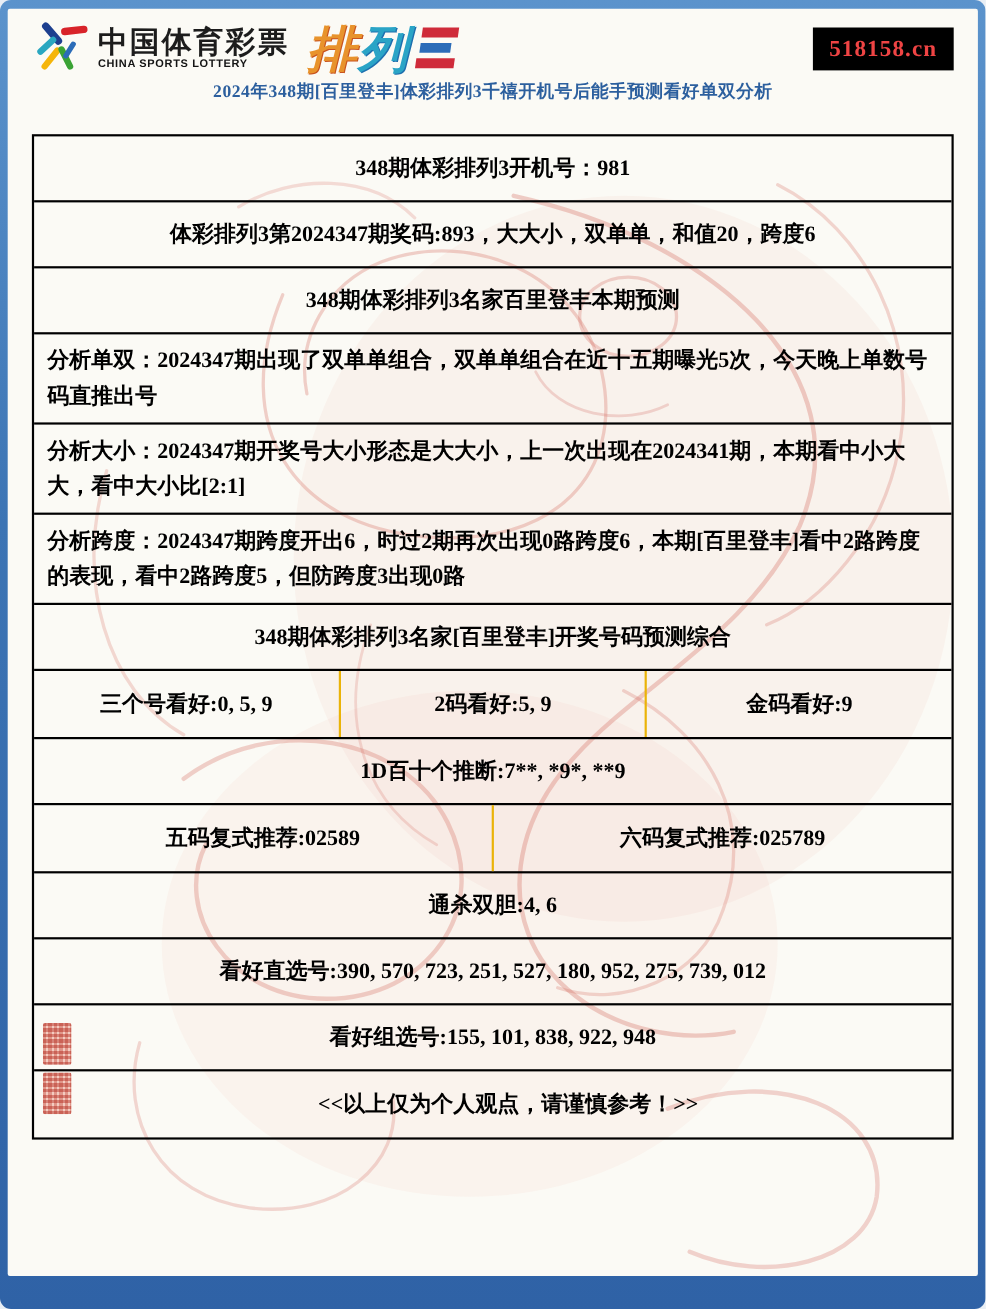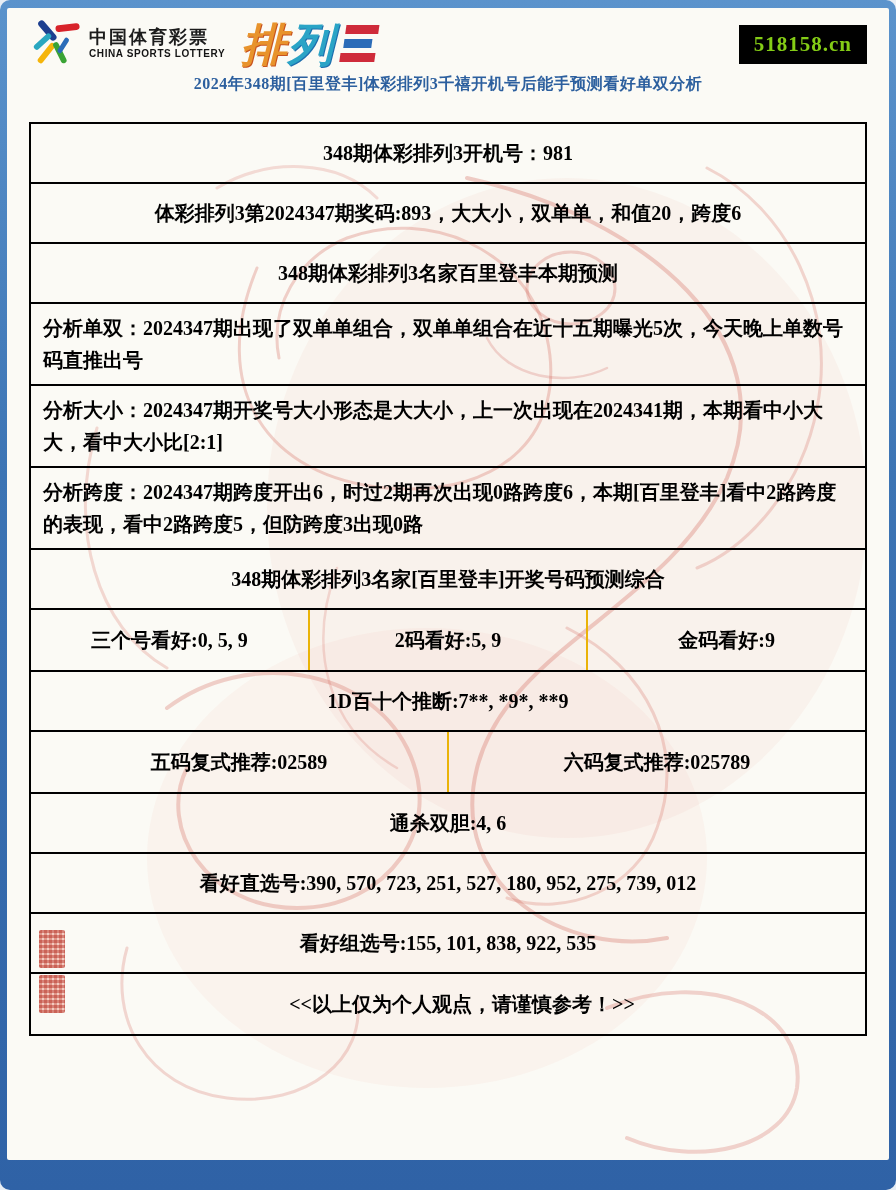--- a/index.html
+++ b/index.html
@@ -13,29 +13,29 @@
     position:relative;background:#fbfaf5;height:1152px;box-sizing:border-box;
     overflow:hidden;border-radius:2px;
   }
   .wm{position:absolute;left:0;top:0;width:100%;height:100%;pointer-events:none;}
   .layer{position:relative;z-index:1;}
 
   
   .hdr{display:flex;justify-content:space-between;align-items:flex-start;padding:9px 16px 0 24px;height:62px;box-sizing:border-box;}
   .logo{display:flex;align-items:center;gap:8px;}
   .brand{display:flex;flex-direction:column;line-height:1.05;font-family:"Liberation Sans","DejaVu Sans",sans-serif;}
-  .brand-cn{font-size:18px;font-weight:700;color:#1c1c1c;letter-spacing:2px;}
+  .brand-cn{font-size:27px;font-weight:700;color:#1c1c1c;letter-spacing:2px;}
   .brand-en{font-size:10px;font-weight:700;color:#141414;letter-spacing:.6px;margin-top:2px;}
   .product{display:flex;align-items:center;margin-left:8px;font-family:"Liberation Sans","DejaVu Sans",sans-serif;
     font-style:italic;font-weight:900;font-size:45px;line-height:1;}
   .pc1{color:#e8932c;text-shadow:1px 1px 0 #c8531f;}
   .pc2{color:#2aa4c6;text-shadow:1px 1px 0 #1e6fae;margin-left:2px;}
   .sanbars{margin-left:6px;}
   .badge{
-    background:#000;color:#84cc16;font-weight:700;font-size:21px;letter-spacing:1px;
+    background:#000;color:#ef4444;font-weight:700;font-size:21px;letter-spacing:1px;
     padding:7px 15px;margin:8px 6px 0 0;font-family:"Liberation Serif","DejaVu Serif",serif;
   }
 
   
   .title{
     margin:4px 20px 0;text-align:center;font-size:16px;font-weight:700;
     color:#2c5f9e;letter-spacing:.5px;line-height:1.3;height:38px;
   }
 
   
@@ -166,21 +166,21 @@
             <span>六码复式推荐:025789</span>
           </div>
       </div>
       <div class="row">
           <span>通杀双胆:4, 6</span>
         </div>
       <div class="row">
           <span>看好直选号:390, 570, 723, 251, 527, 180, 952, 275, 739, 012</span>
         </div>
       <div class="row">
-          <span>看好组选号:155, 101, 838, 922, 535</span>
+          <span>看好组选号:155, 101, 838, 922, 948</span>
         </div>
       <div class="row">
           <span>&lt;&lt;以上仅为个人观点，请谨慎参考！&gt;&gt;</span>
         </div>
     </div>
 
   </div>
 </div>
 
 </body></html>

